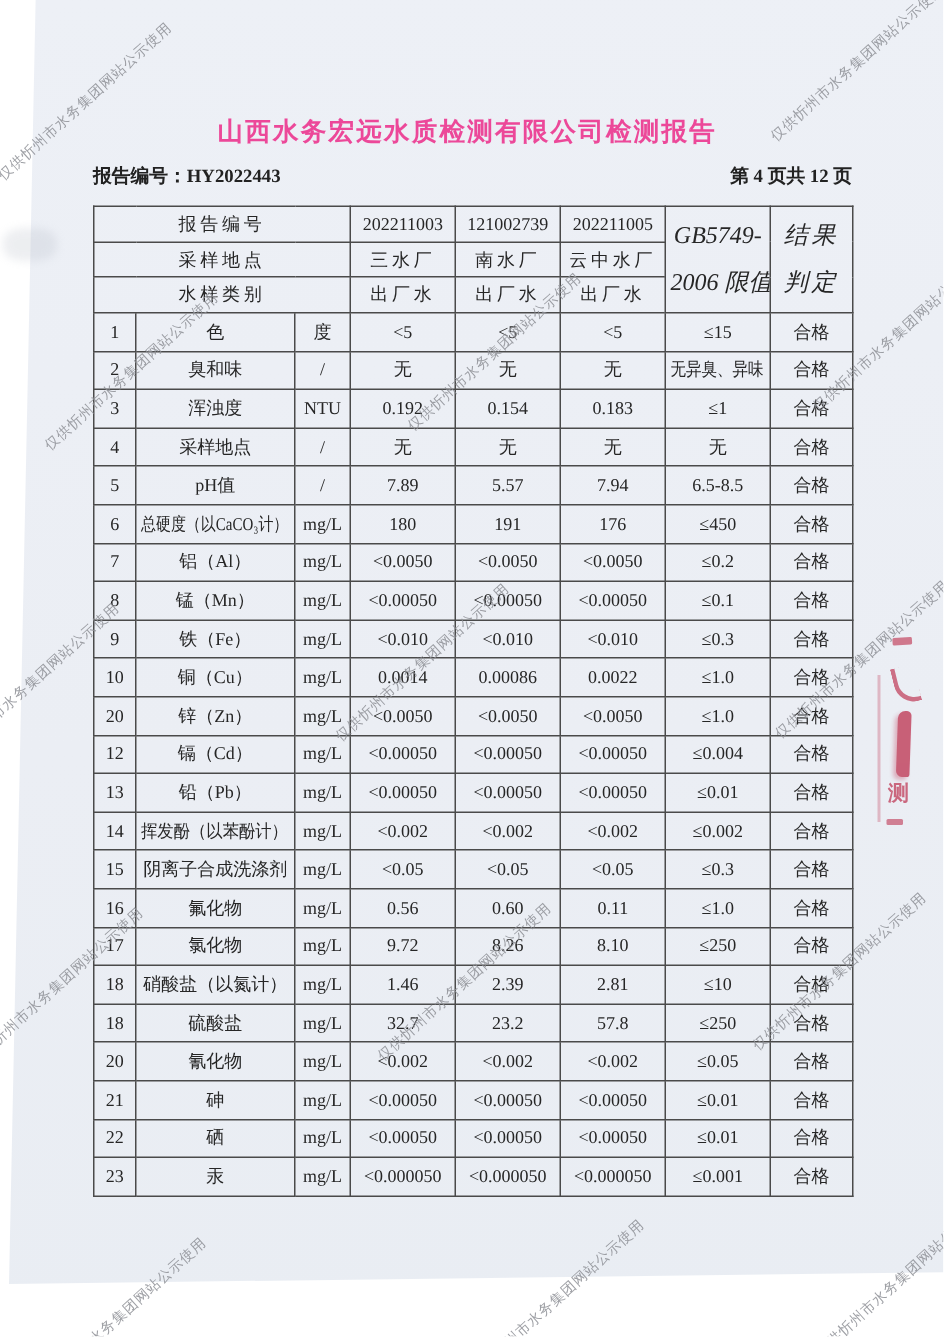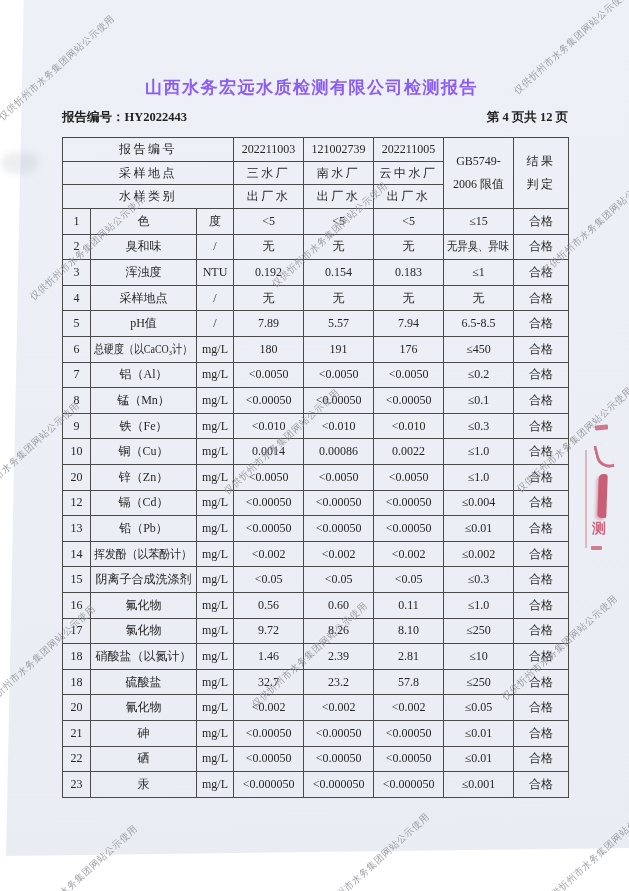--- a/index.html
+++ b/index.html
@@ -20,21 +20,21 @@
     clip-path:polygon(24px -12px,660px -12px,636px 848px,6px 856px);
   }
   .smudge{
     position:absolute;left:2px;top:152px;width:36px;height:22px;
     background:#aeb4c0;opacity:.22;filter:blur(3px);border-radius:40%;
   }
 
   .content{position:absolute;inset:0;}
   .title{
     position:absolute;left:0;right:6px;top:76px;margin:0;
-    text-align:center;font-size:17px;font-weight:bold;letter-spacing:1.5px;color:#8b5cf6;
+    text-align:center;font-size:17px;font-weight:bold;letter-spacing:1.5px;color:#ec4899;
   }
   .meta{
     position:absolute;left:62px;right:61px;top:109px;
     display:flex;justify-content:space-between;
     font-size:12.5px;font-weight:bold;color:#222;
   }
 
   table.report{
     position:absolute;left:62px;top:137px;width:506px;
     border-collapse:collapse;table-layout:fixed;
@@ -42,21 +42,21 @@
   table.report td{
     border:1px solid var(--line);
     font-size:12px;text-align:center;vertical-align:middle;
     padding:0 3px;overflow:hidden;white-space:nowrap;color:var(--ink);
   }
   thead td{height:22.7px;}
   tbody td{height:24.6px;}
   td.cjk{letter-spacing:2.5px;}
   td.name-cell{text-align:left;padding-left:5px;}
   td .fit{display:inline-block;transform-origin:left center;white-space:nowrap;}
-  .two-line{line-height:1.95;font-size:12px;}
+  .two-line{line-height:1.95;font-size:16px;font-style:italic;}
 
   
   .wm{
     position:absolute;white-space:nowrap;
     transform:translate(-50%,-50%) rotate(-42deg);
     font-size:9.5px;letter-spacing:.6px;color:var(--wm);opacity:.85;
     pointer-events:none;
   }
 
   

